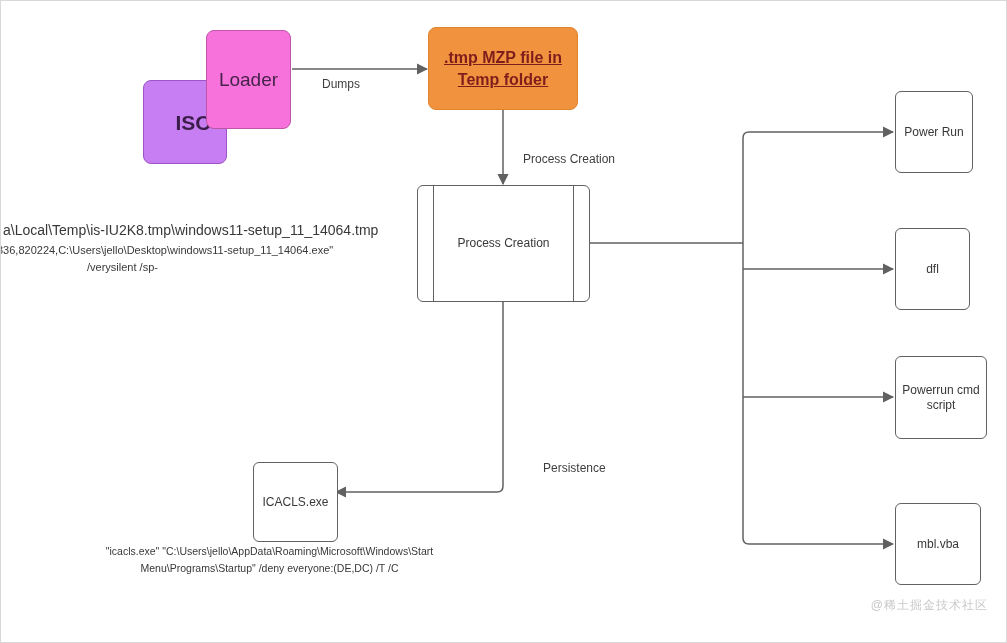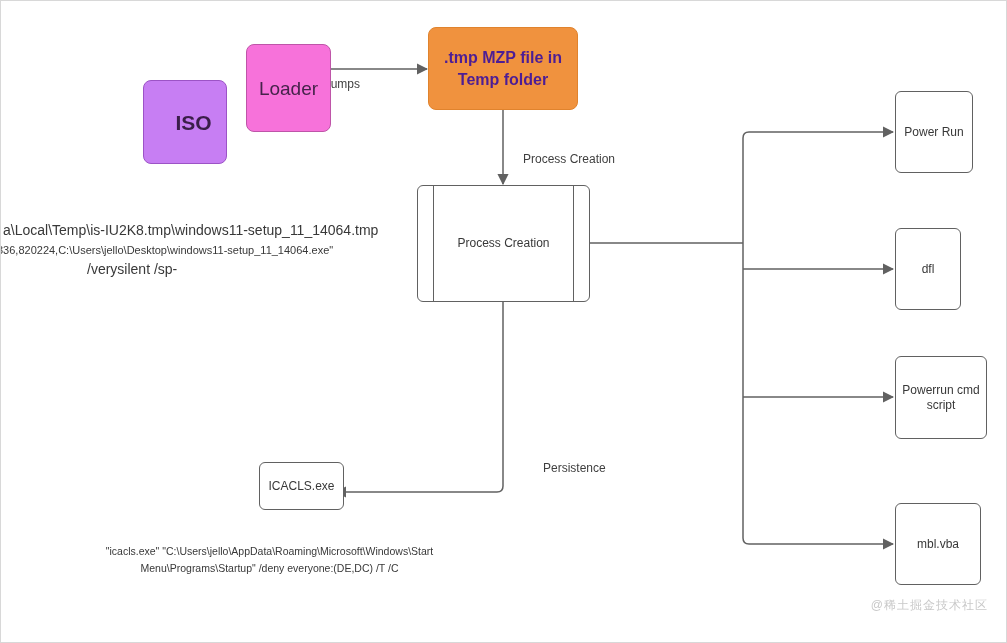--- a/index.html
+++ b/index.html
@@ -21,39 +21,39 @@
     box-sizing:border-box;
     background:#ffffff;
     border:1.5px solid #616161;
     border-radius:6px;
     font-size:12px;
     line-height:15px;
     color:#383838;
   }
   .node.colored{border-radius:8px;}
   .node-iso{left:142px;top:79px;width:84px;height:84px;font-size:21px;font-weight:bold;z-index:1;padding-left:17px;}
-  .node-loader{left:205px;top:43px;width:85px;height:88px;font-size:19px;z-index:2;margin-left:40px;}
+  .node-loader{left:205px;top:29px;width:85px;height:99px;font-size:19px;z-index:2;}
   .node-tmp{left:427px;top:26px;width:150px;height:83px;font-size:16px;font-weight:bold;line-height:22px;padding:0 8px;z-index:2;}
   .node-process{left:416px;top:184px;width:173px;height:117px;}
   .bar{position:absolute;top:0;bottom:0;width:0;border-left:1.5px solid #616161;}
   .bar.left{left:15px;}
   .bar.right{right:15px;}
-  .node-icacls{left:258px;top:461px;width:85px;height:48px;justify-content:center;}
+  .node-icacls{left:252px;top:461px;width:85px;height:80px;justify-content:center;}
   .node-powerrun{left:894px;top:90px;width:78px;height:82px;}
-  .node-dfl{left:894px;top:227px;width:66px;height:82px;}
+  .node-dfl{left:894px;top:227px;width:75px;height:82px;}
   .node-powerrun-cmd{left:894px;top:355px;width:92px;height:83px;padding:0 4px;}
   .node-mbl{left:894px;top:502px;width:86px;height:82px;justify-content:center;}
   .edge-label{position:absolute;font-size:12px;color:#3f3f3f;white-space:nowrap;}
   .lbl-dumps{left:321px;top:76px;}
   .lbl-proc{left:522px;top:151px;}
   .lbl-persist{left:542px;top:436px;margin-top:24px;}
   .anno{position:absolute;white-space:nowrap;color:#383838;text-align:right;}
   .anno-path1{left:2px;top:221px;font-size:14px;}
   .anno-path2{left:-4px;top:243px;font-size:11px;}
-  .anno-path3{left:86px;top:260px;font-size:14px;}
+  .anno-path3{left:86px;top:260px;font-size:11px;}
   .anno-cmd{position:absolute;left:96px;top:542px;width:345px;text-align:center;font-size:10.5px;line-height:17px;color:#383838;}
   .watermark{position:absolute;right:18px;top:596px;font-size:12px;color:#c9c9c9;letter-spacing:1px;white-space:nowrap;}
 </style>
 </head>
 <body>
 
 <div class="canvas">
 
   <svg class="wires" viewBox="0 0 1007 643">
     <defs>
@@ -74,21 +74,21 @@
   </svg>
 
   <div class="node colored node-iso" style="background: rgb(199, 126, 243); border-color: rgb(156, 83, 198); color: rgb(58, 30, 73);">
     <span>ISO</span>
   </div>
 
   <div class="node colored node-loader" style="background: rgb(247, 114, 218); border-color: rgb(190, 85, 168); color: rgb(70, 35, 75);">
     <span>Loader</span>
   </div>
 
-  <div class="node colored node-tmp" style="background: rgb(240, 146, 62); border-color: rgb(224, 131, 45); color: #4c1d95;">
+  <div class="node colored node-tmp" style="background: rgb(240, 146, 62); border-color: rgb(224, 131, 45); color: #7f1d1d; text-decoration: underline;">
     <span>.tmp MZP file in Temp folder</span>
   </div>
 
   <div class="node node-process">
     <div class="bar left"></div>
     <div class="bar right"></div>
     <span>Process Creation</span>
   </div>
 
   <div class="node node-icacls">

